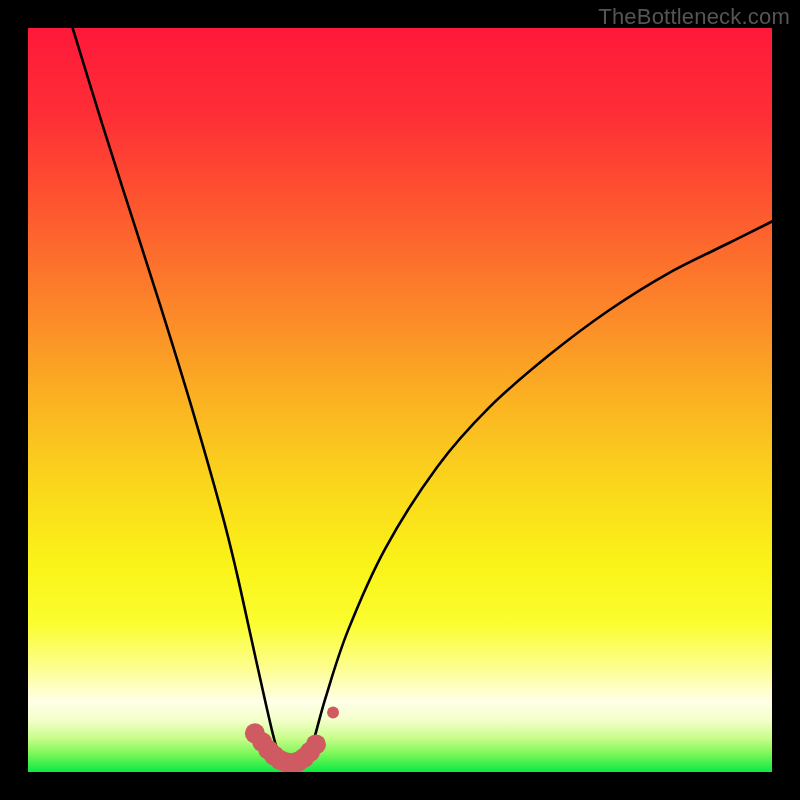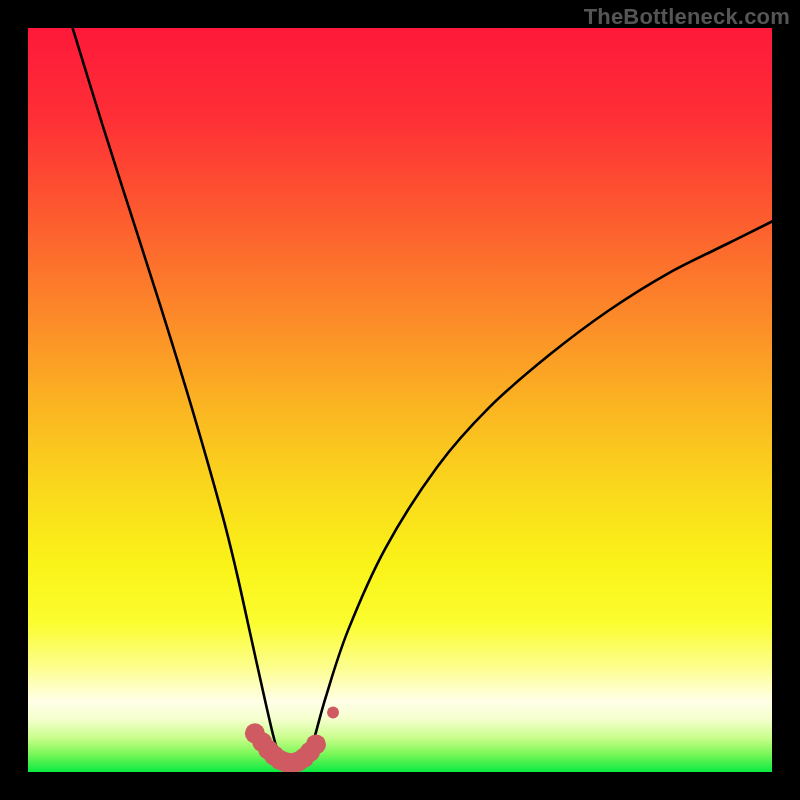--- a/index.html
+++ b/index.html
@@ -33,21 +33,21 @@
     top: 0;
     width: 100%;
     height: 100%;
   }
   .watermark {
     position: absolute;
     top: 4px;
     right: 10px;
     color: #555;
     font-size: 22px;
-    font-weight: 700;
+    font-weight: 400;
     letter-spacing: 0.2px;
   }
   svg.curve {
     position: absolute;
     left: 0;
     top: 0;
     width: 100%;
     height: 100%;
   }
 </style>

